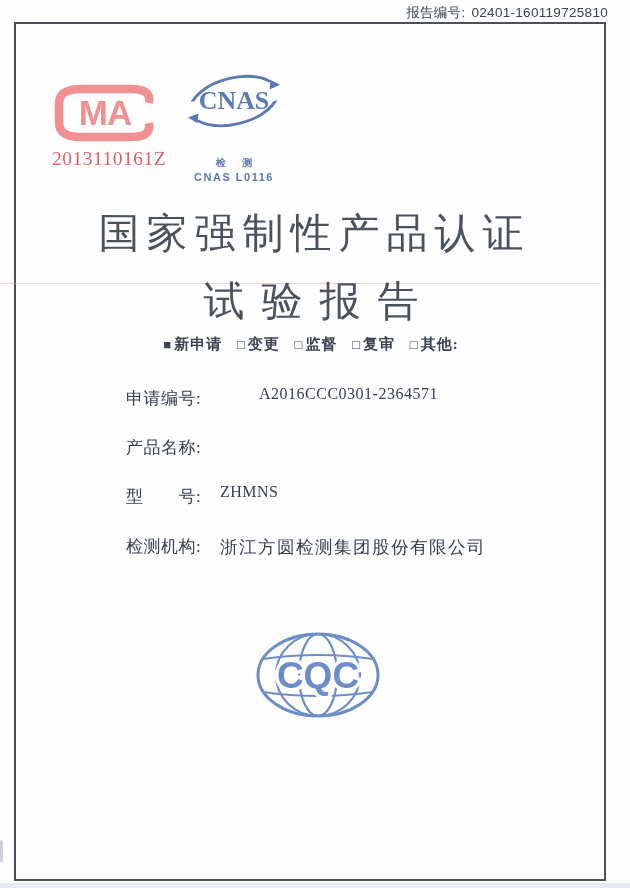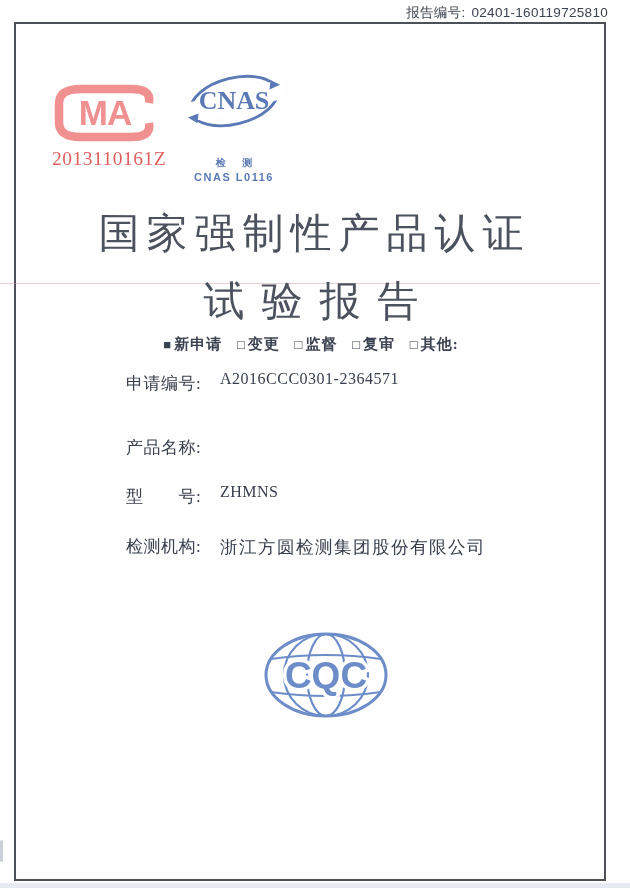--- a/index.html
+++ b/index.html
@@ -65,24 +65,24 @@
   
   .field { left:126px; display:flex; align-items:flex-start; }
   .f-label { width:94px; font-size:17px; letter-spacing:0.5px; color:#373e4c; flex:none; }
   .f-val-cn { font-size:17.5px; letter-spacing:1.5px; color:#373e4c; }
   .f-val-latin {
     font-family:"Liberation Serif",serif; font-size:16px; color:#373e4c;
     letter-spacing:0.5px; margin-top:-2px;text-align:center;
   }
   .f-val-line2 { margin-left:-13px; margin-top:6px; }
 
-  .row1 { top:372px; } .row2 { top:436px; } .row3 { top:485px; } .row4 { top:535px; }
+  .row1 { top:387px;gap:39px; } .row2 { top:436px; } .row3 { top:485px; } .row4 { top:535px; }
 
   
-  .cqc { left:262px; top:631px; }
+  .cqc { left:254px; top:631px; }
 
   
   .bottom-strip { left:0; bottom:0; width:630px; height:5px; background:#e7eaf2; }
   .edge-mark { left:0; top:840px; width:3px; height:22px; background:#ccd0d9; border-radius:2px; }
 </style>
 </head>
 <body>
 
 <div class="abs report-no">
   <span>报告编号:</span>

